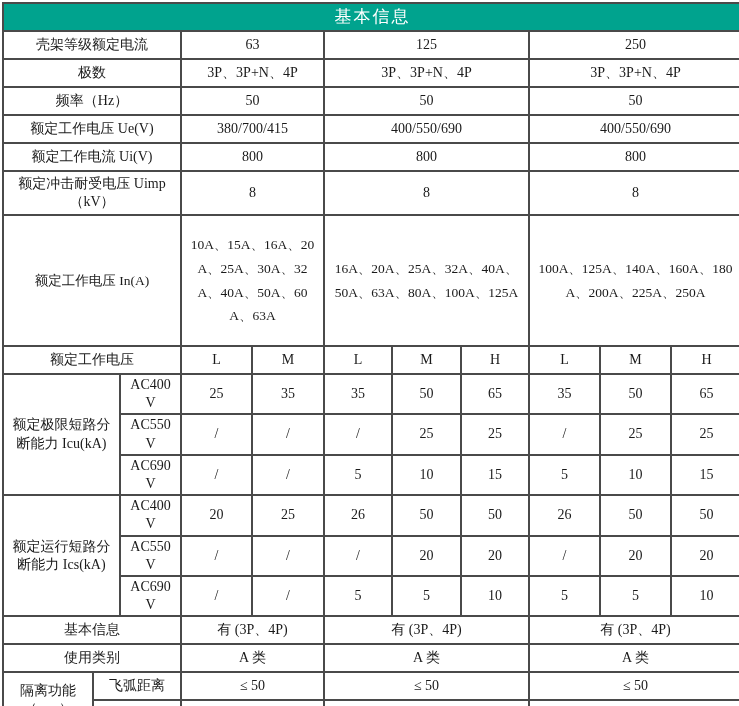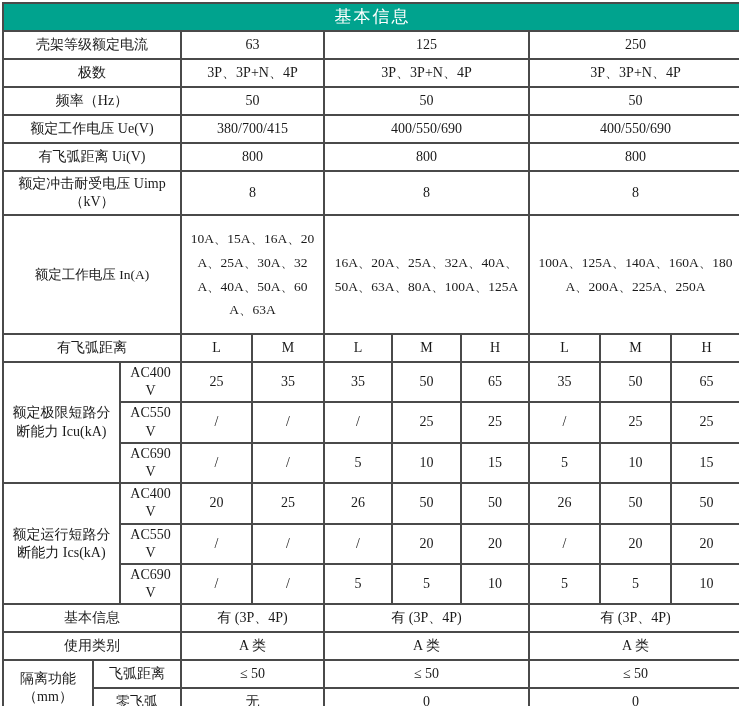--- a/index.html
+++ b/index.html
@@ -26,21 +26,21 @@
     overflow:hidden;
   }
   tr.banner td{
     background:#00A38E;
     color:#ffffff;
     font-size:17px;
     height:24px;
     letter-spacing:2px;
   }
   tr.r-uimp td{height:40px;}
-  tr.r-in td{height:97px;font-size:13.5px;line-height:1.75;padding:10px 8px;}
+  tr.r-in td{height:97px;font-size:13.5px;line-height:1.75;padding:16px 8px;}
 </style>
 </head>
 <body>
 
 <table>
   <colgroup>
     <col style="width:90px">
       <col style="width:27px">
       <col style="width:61px">
     <col style="width:71px">
@@ -80,42 +80,42 @@
   </tr>
 
   <tr>
     <td colspan="3">额定工作电压 Ue(V)</td>
     <td colspan="2">380/700/415</td>
     <td colspan="3">400/550/690</td>
     <td colspan="3">400/550/690</td>
   </tr>
 
   <tr>
-    <td colspan="3">有飞弧距离 Ui(V)</td>
+    <td colspan="3">额定工作电流 Ui(V)</td>
     <td colspan="2">800</td>
     <td colspan="3">800</td>
     <td colspan="3">800</td>
   </tr>
 
   <tr class="r-uimp">
     <td colspan="3">额定冲击耐受电压 Uimp（kV）</td>
     <td colspan="2">8</td>
     <td colspan="3">8</td>
     <td colspan="3">8</td>
   </tr>
 
   <tr class="r-in">
     <td colspan="3">额定工作电压 In(A)</td>
     <td colspan="2">10A、15A、16A、20A、25A、30A、32A、40A、50A、60A、63A</td>
     <td colspan="3">16A、20A、25A、32A、40A、50A、63A、80A、100A、125A</td>
     <td colspan="3">100A、125A、140A、160A、180A、200A、225A、250A</td>
   </tr>
 
   <tr>
-    <td colspan="3">有飞弧距离</td>
+    <td colspan="3">额定工作电压</td>
     <td>L</td>
     <td>M</td>
     <td>L</td>
     <td>M</td>
     <td>H</td>
     <td>L</td>
     <td>M</td>
     <td>H</td>
   </tr>
 

